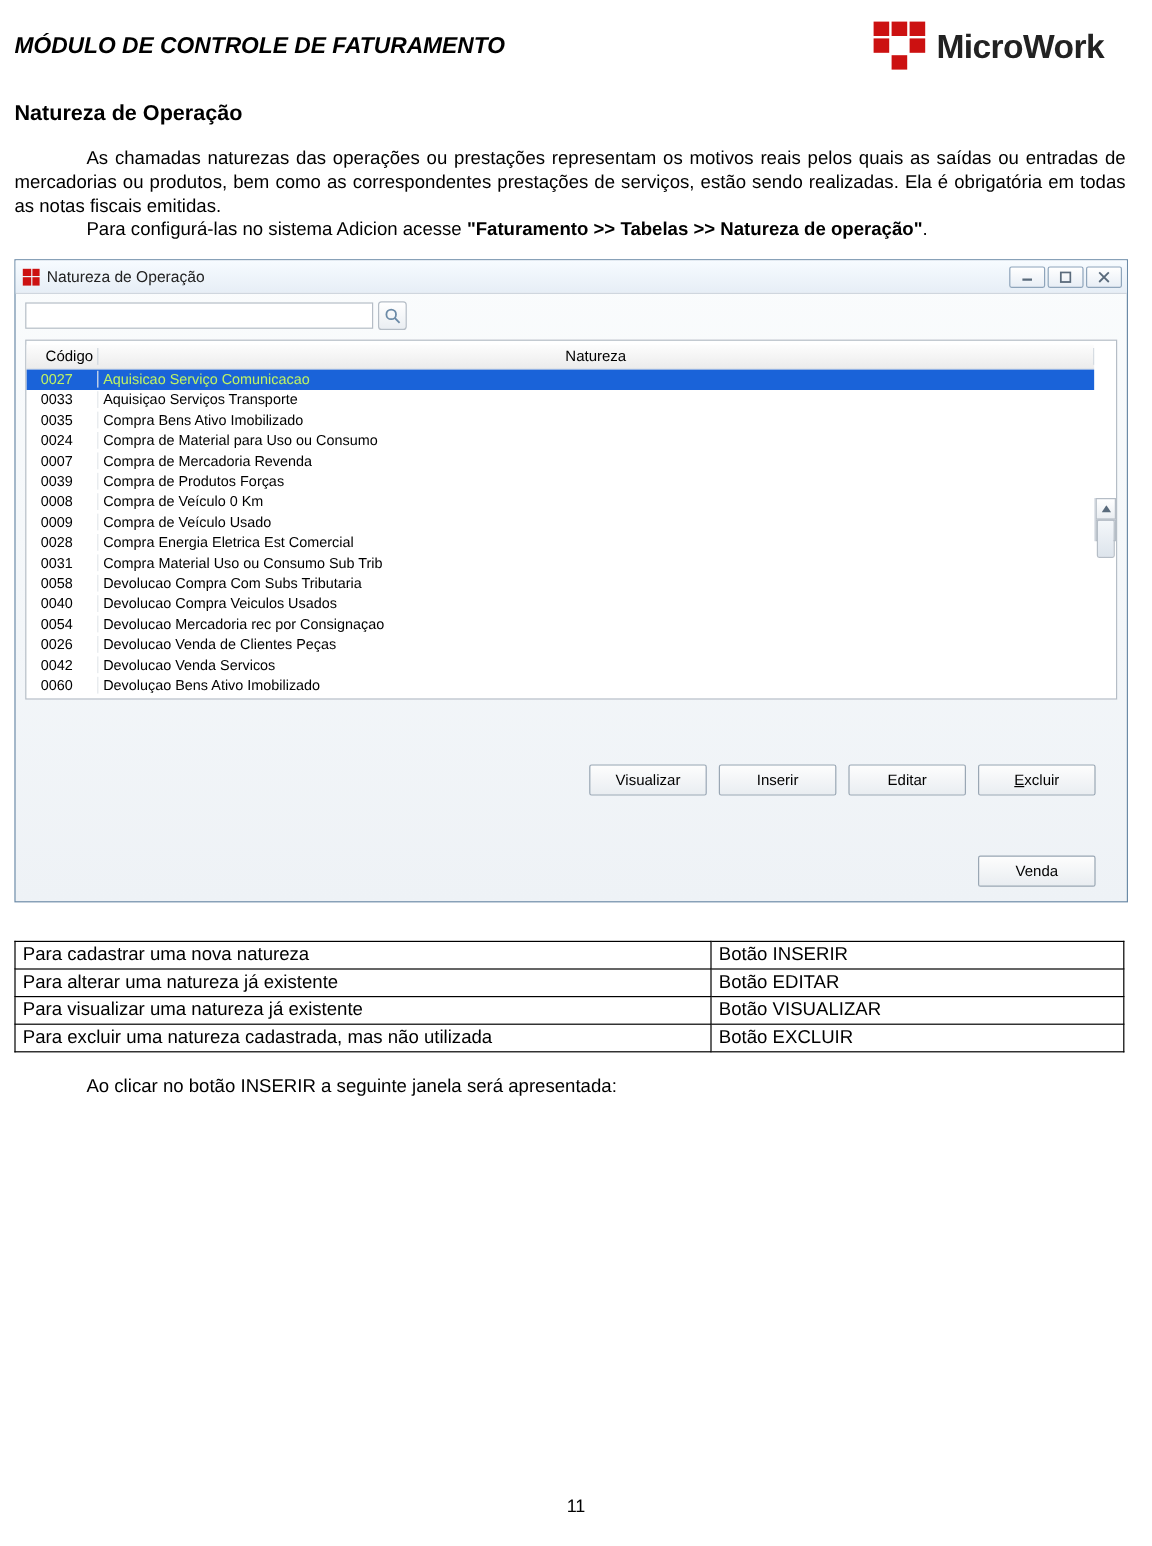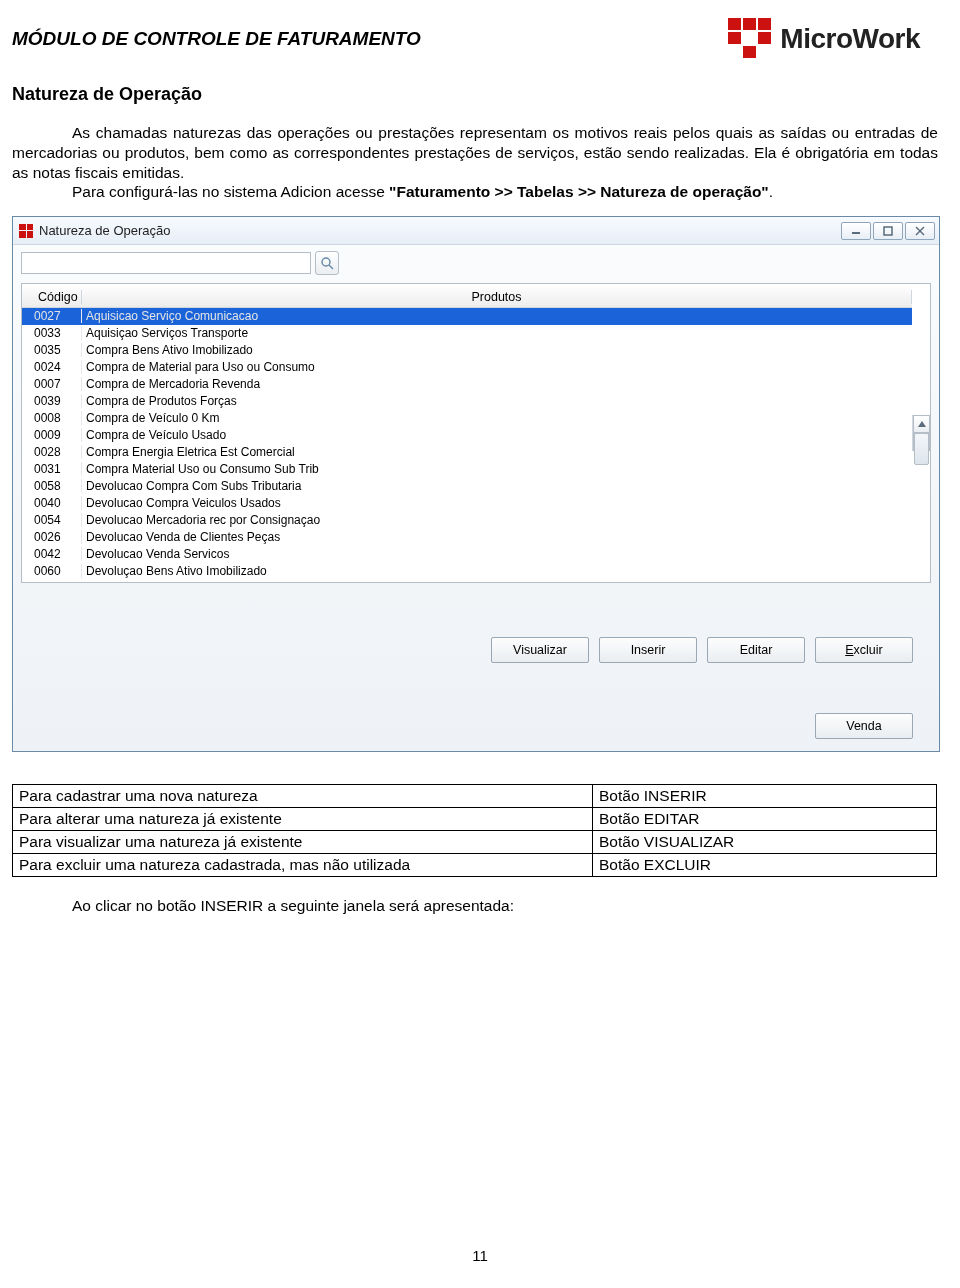--- a/index.html
+++ b/index.html
@@ -142,21 +142,21 @@
     font-size:12.5px;
   }
   .col-codigo { width: 60px; border-right:1px solid #cfd6de; padding-left:16px; }
   .col-natureza { flex:1; text-align:center; border-right:1px solid #cfd6de; }
   .win-tbody {  }
   .win-row {
     display:flex;
     height: 17px;
     align-items:center;
   }
-  .win-row.selected { background:#1a63d9; color:#e5e5e5; }
+  .win-row.selected { background:#1a63d9; color:#bef264; }
   .win-cell-codigo { width:60px; padding-left:12px; border-right:1px solid #e4e8ec; font-size:12px; }
   .win-cell-natureza { flex:1; padding-left:4px; border-right:1px solid transparent; font-size:12px; }
   .win-scrollbar {
     width: 18px;
     background: linear-gradient(#f0f2f5,#e4e8ec);
     display:flex; flex-direction:column;
     border-left:1px solid #cfd6de;
   }
   .scroll-btn {
     height:18px;
@@ -294,21 +294,21 @@
             <circle cx="6" cy="6" r="4" fill="none" stroke="#6b8aa7" stroke-width="1.5"></circle>
             <line x1="9" y1="9" x2="13" y2="13" stroke="#6b8aa7" stroke-width="1.5"></line>
           </svg>
       </div>
     </div>
 
     <div class="win-table-wrap">
       <div class="win-table">
         <div class="win-thead">
           <div class="col-codigo">Código</div>
-          <div class="col-natureza">Produtos</div>
+          <div class="col-natureza">Natureza</div>
         </div>
         <div class="win-tbody" id="tbody">
             <div class="win-row selected">
               <div class="win-cell-codigo">0027</div>
               <div class="win-cell-natureza">Aquisicao  Serviço Comunicacao</div>
             </div>
             <div class="win-row">
               <div class="win-cell-codigo">0033</div>
               <div class="win-cell-natureza">Aquisiçao Serviços Transporte</div>
             </div>

